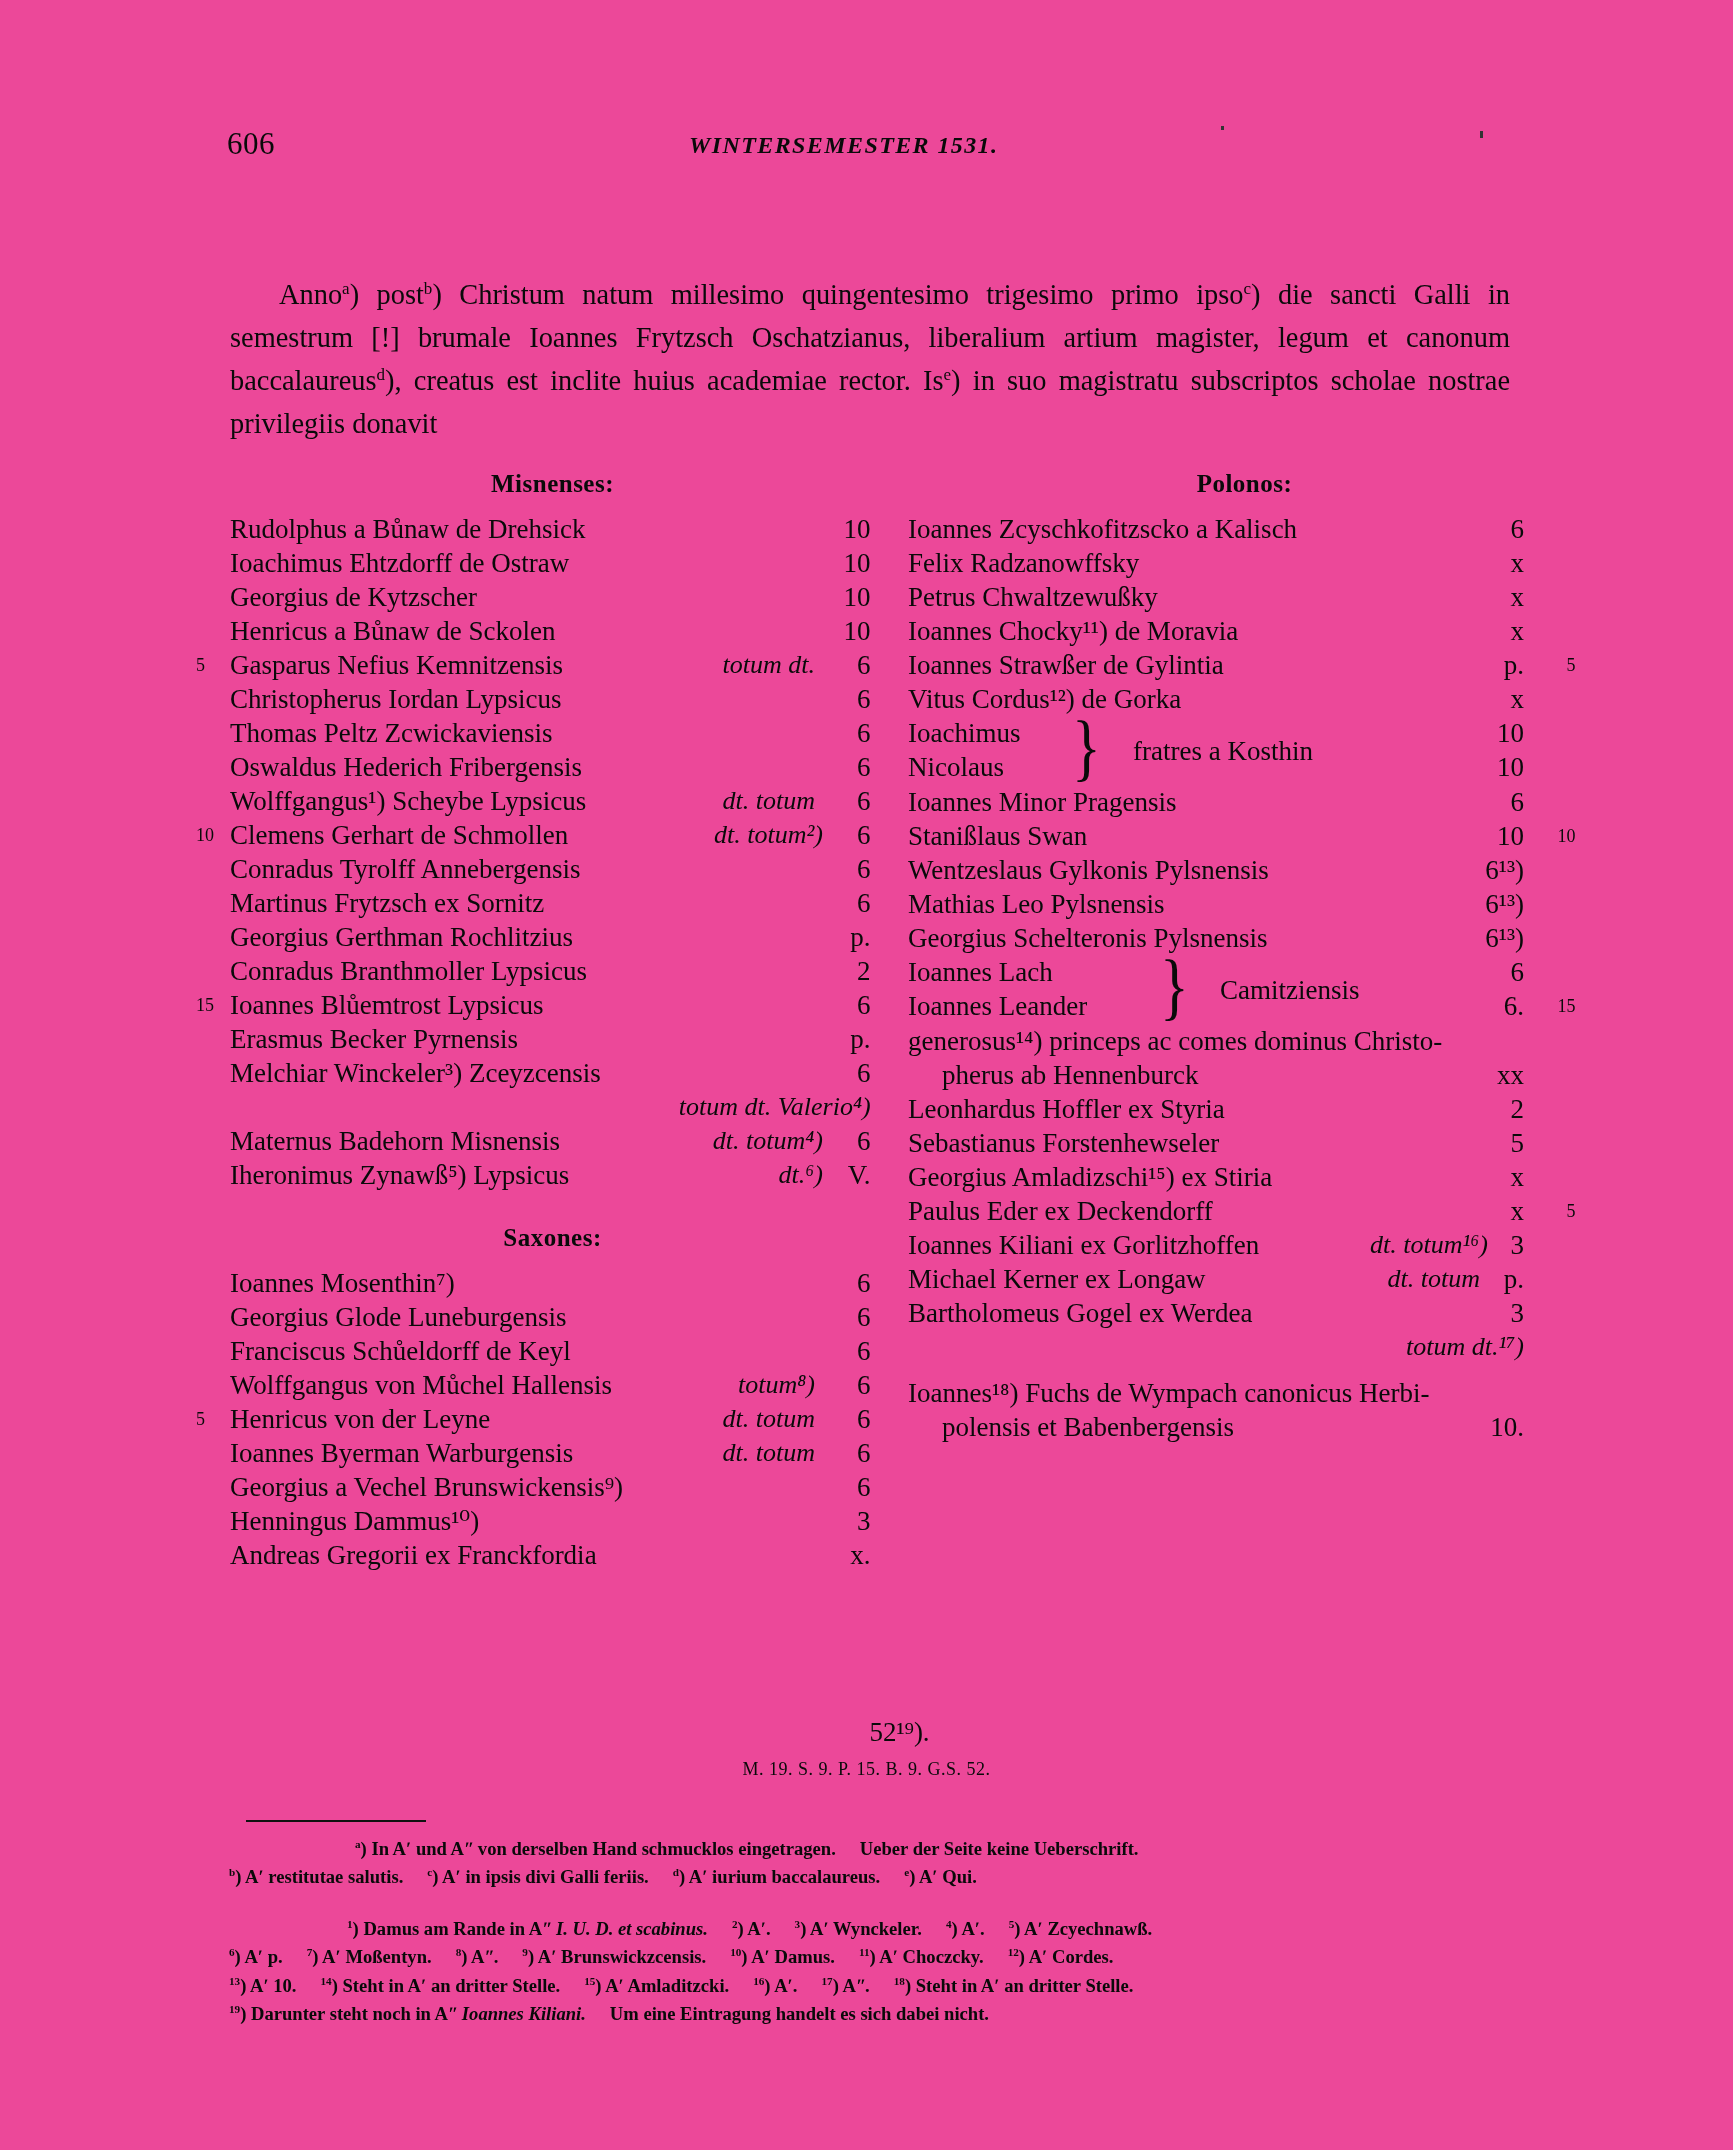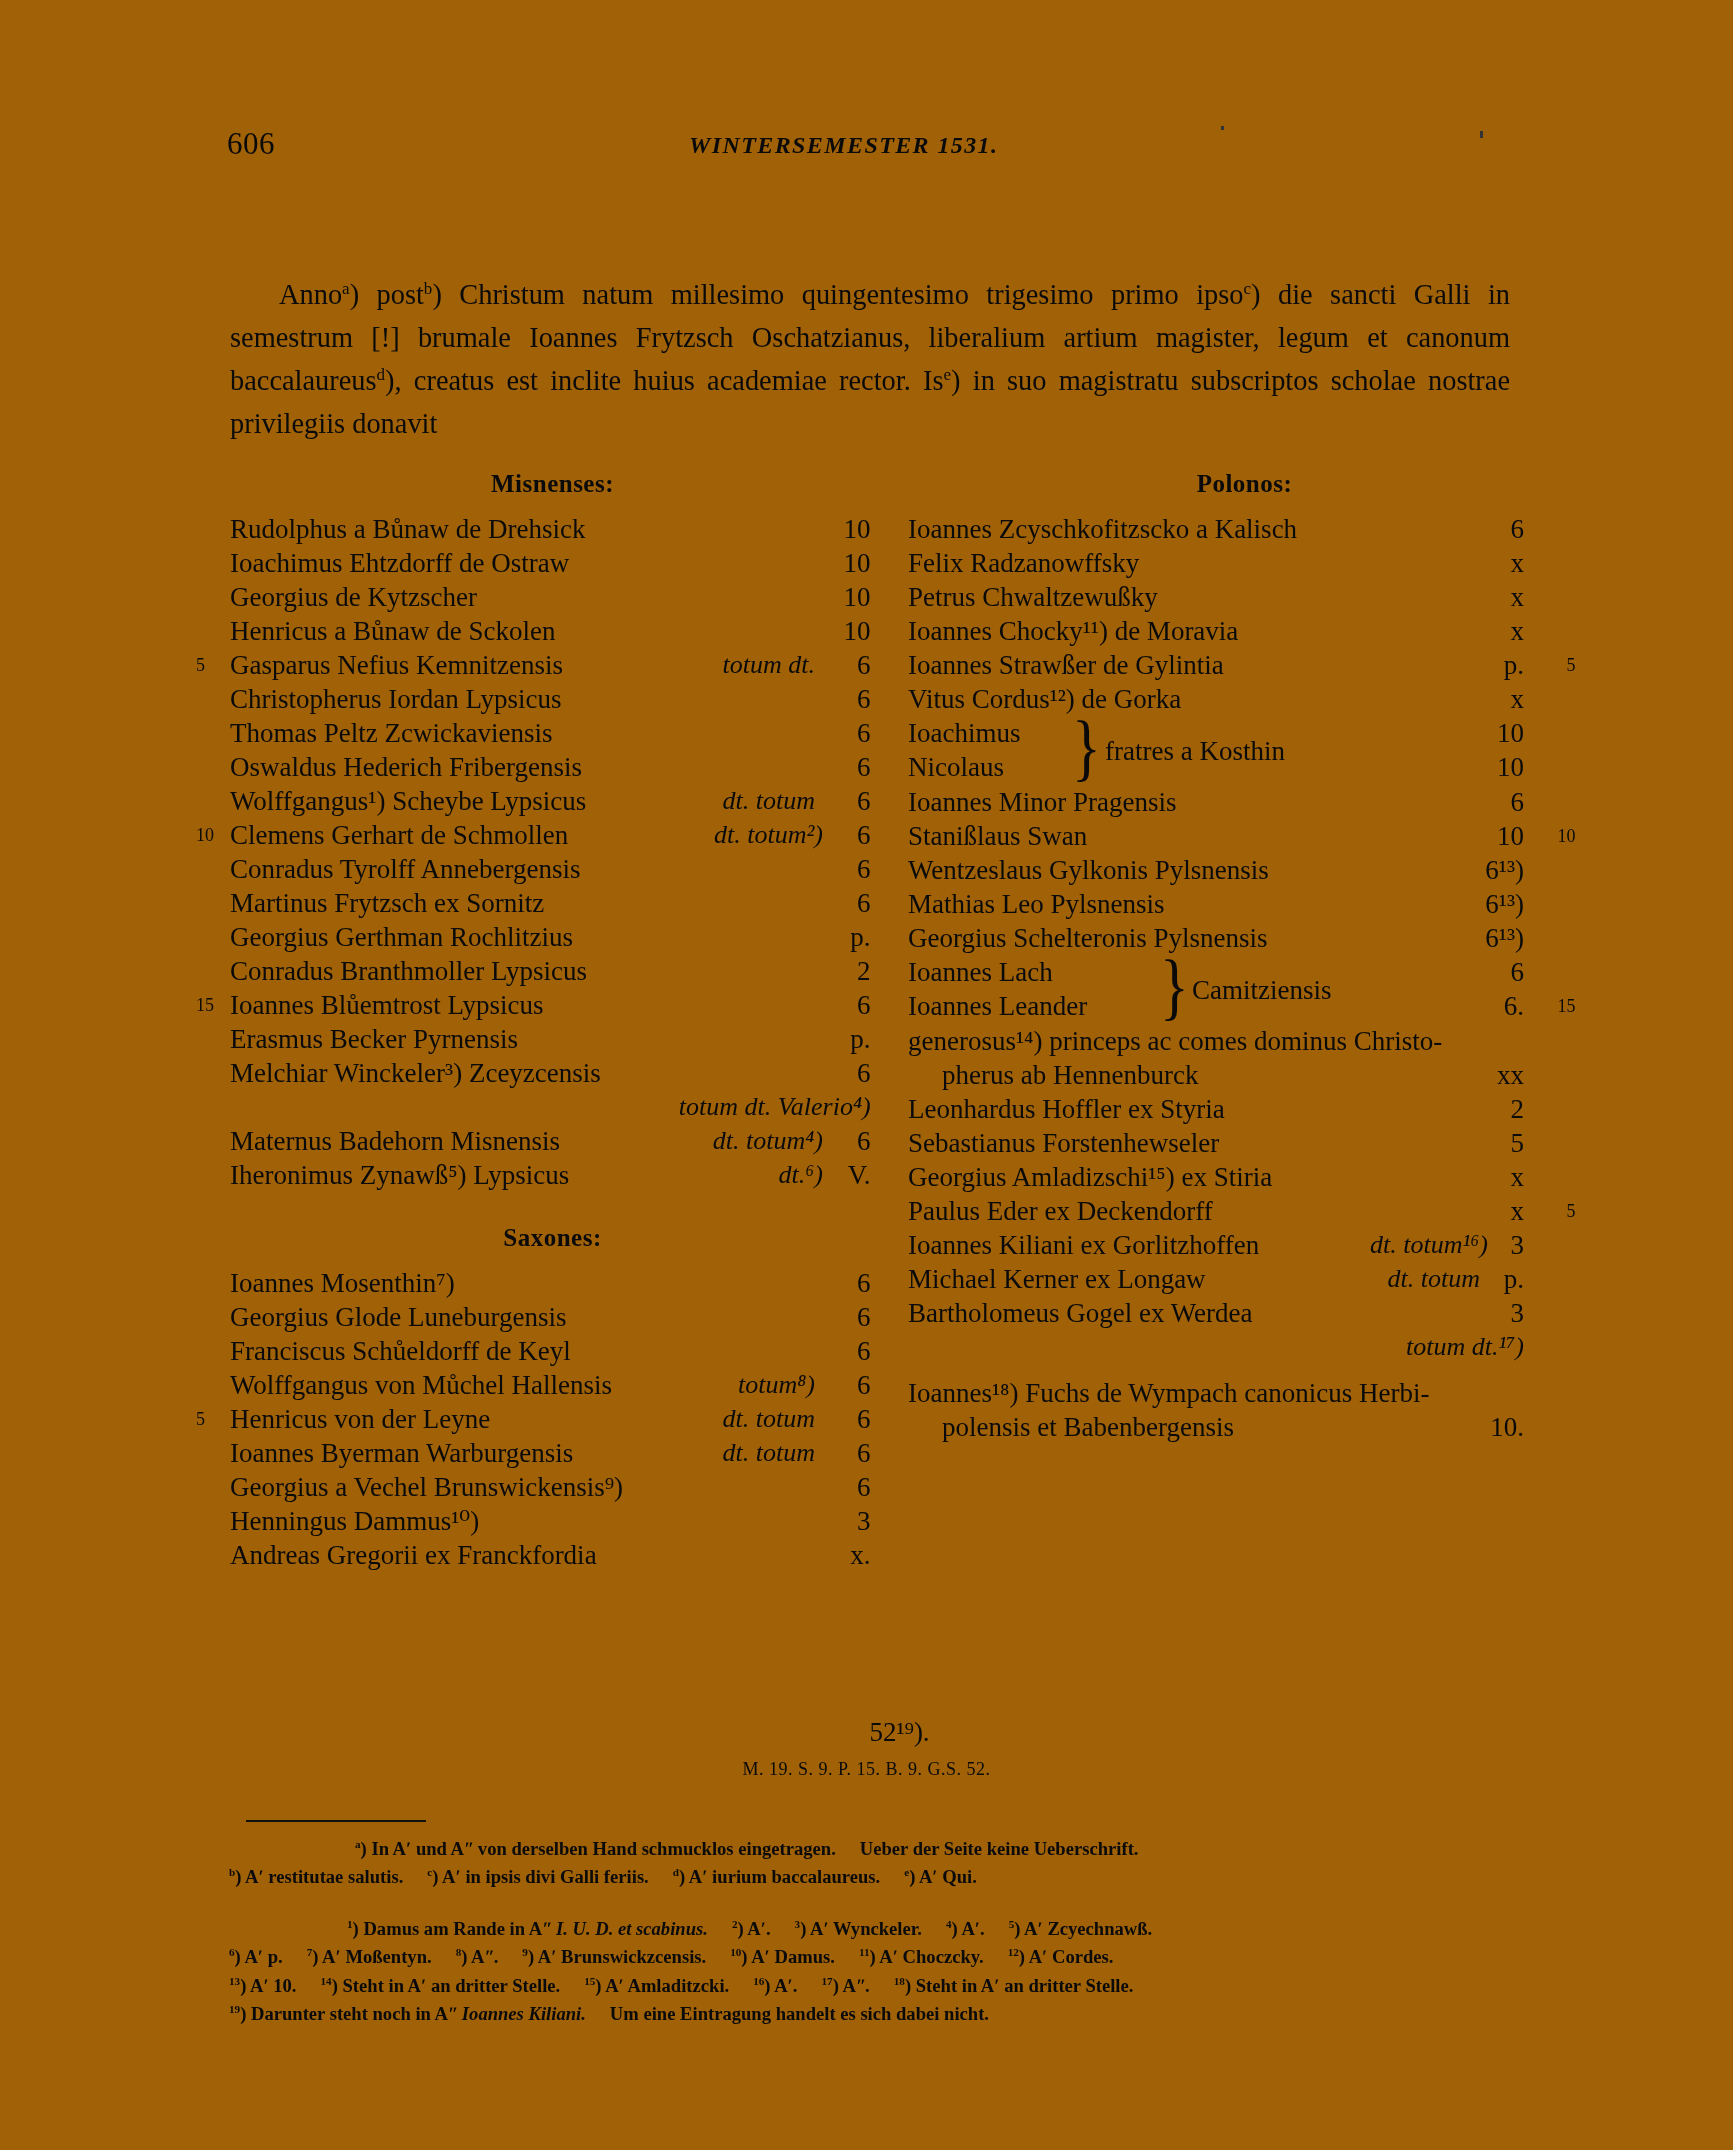--- a/index.html
+++ b/index.html
@@ -8,21 +8,21 @@
     background: #ffffff;
   }
   body {
     font-family: "Liberation Serif", "DejaVu Serif", serif;
     color: #0a0a0a;
   }
   .page {
     position: relative;
     width: 1733px;
     height: 2151px;
-    background: #a16207;
+    background: #ec4899;
     overflow: hidden;
   }
 
   
   .runhead {
     position: absolute;
     top: 126px;
     left: 0;
     right: 0;
     height: 38px;
@@ -157,20 +157,21 @@
     top: -3.3px;
     font-size: 60px;
     line-height: 69px;
     font-weight: 300;
     transform: scaleY(1.25);
   }
   .brace-block .btxt {
     position: absolute;
     top: 17.5px;
     line-height: 34px;
+    margin-left: 28px;
   }
   .brace-block .amt1, .brace-block .amt2 {
     position: absolute;
     line-height: 34px; height: 34px;
     text-align: right;
   }
   .col-right .brace-block .amt1, .col-right .brace-block .amt2 {
     right: 57px; width: 71px;
   }
   .brace-block .amt1 { top: 0; }

